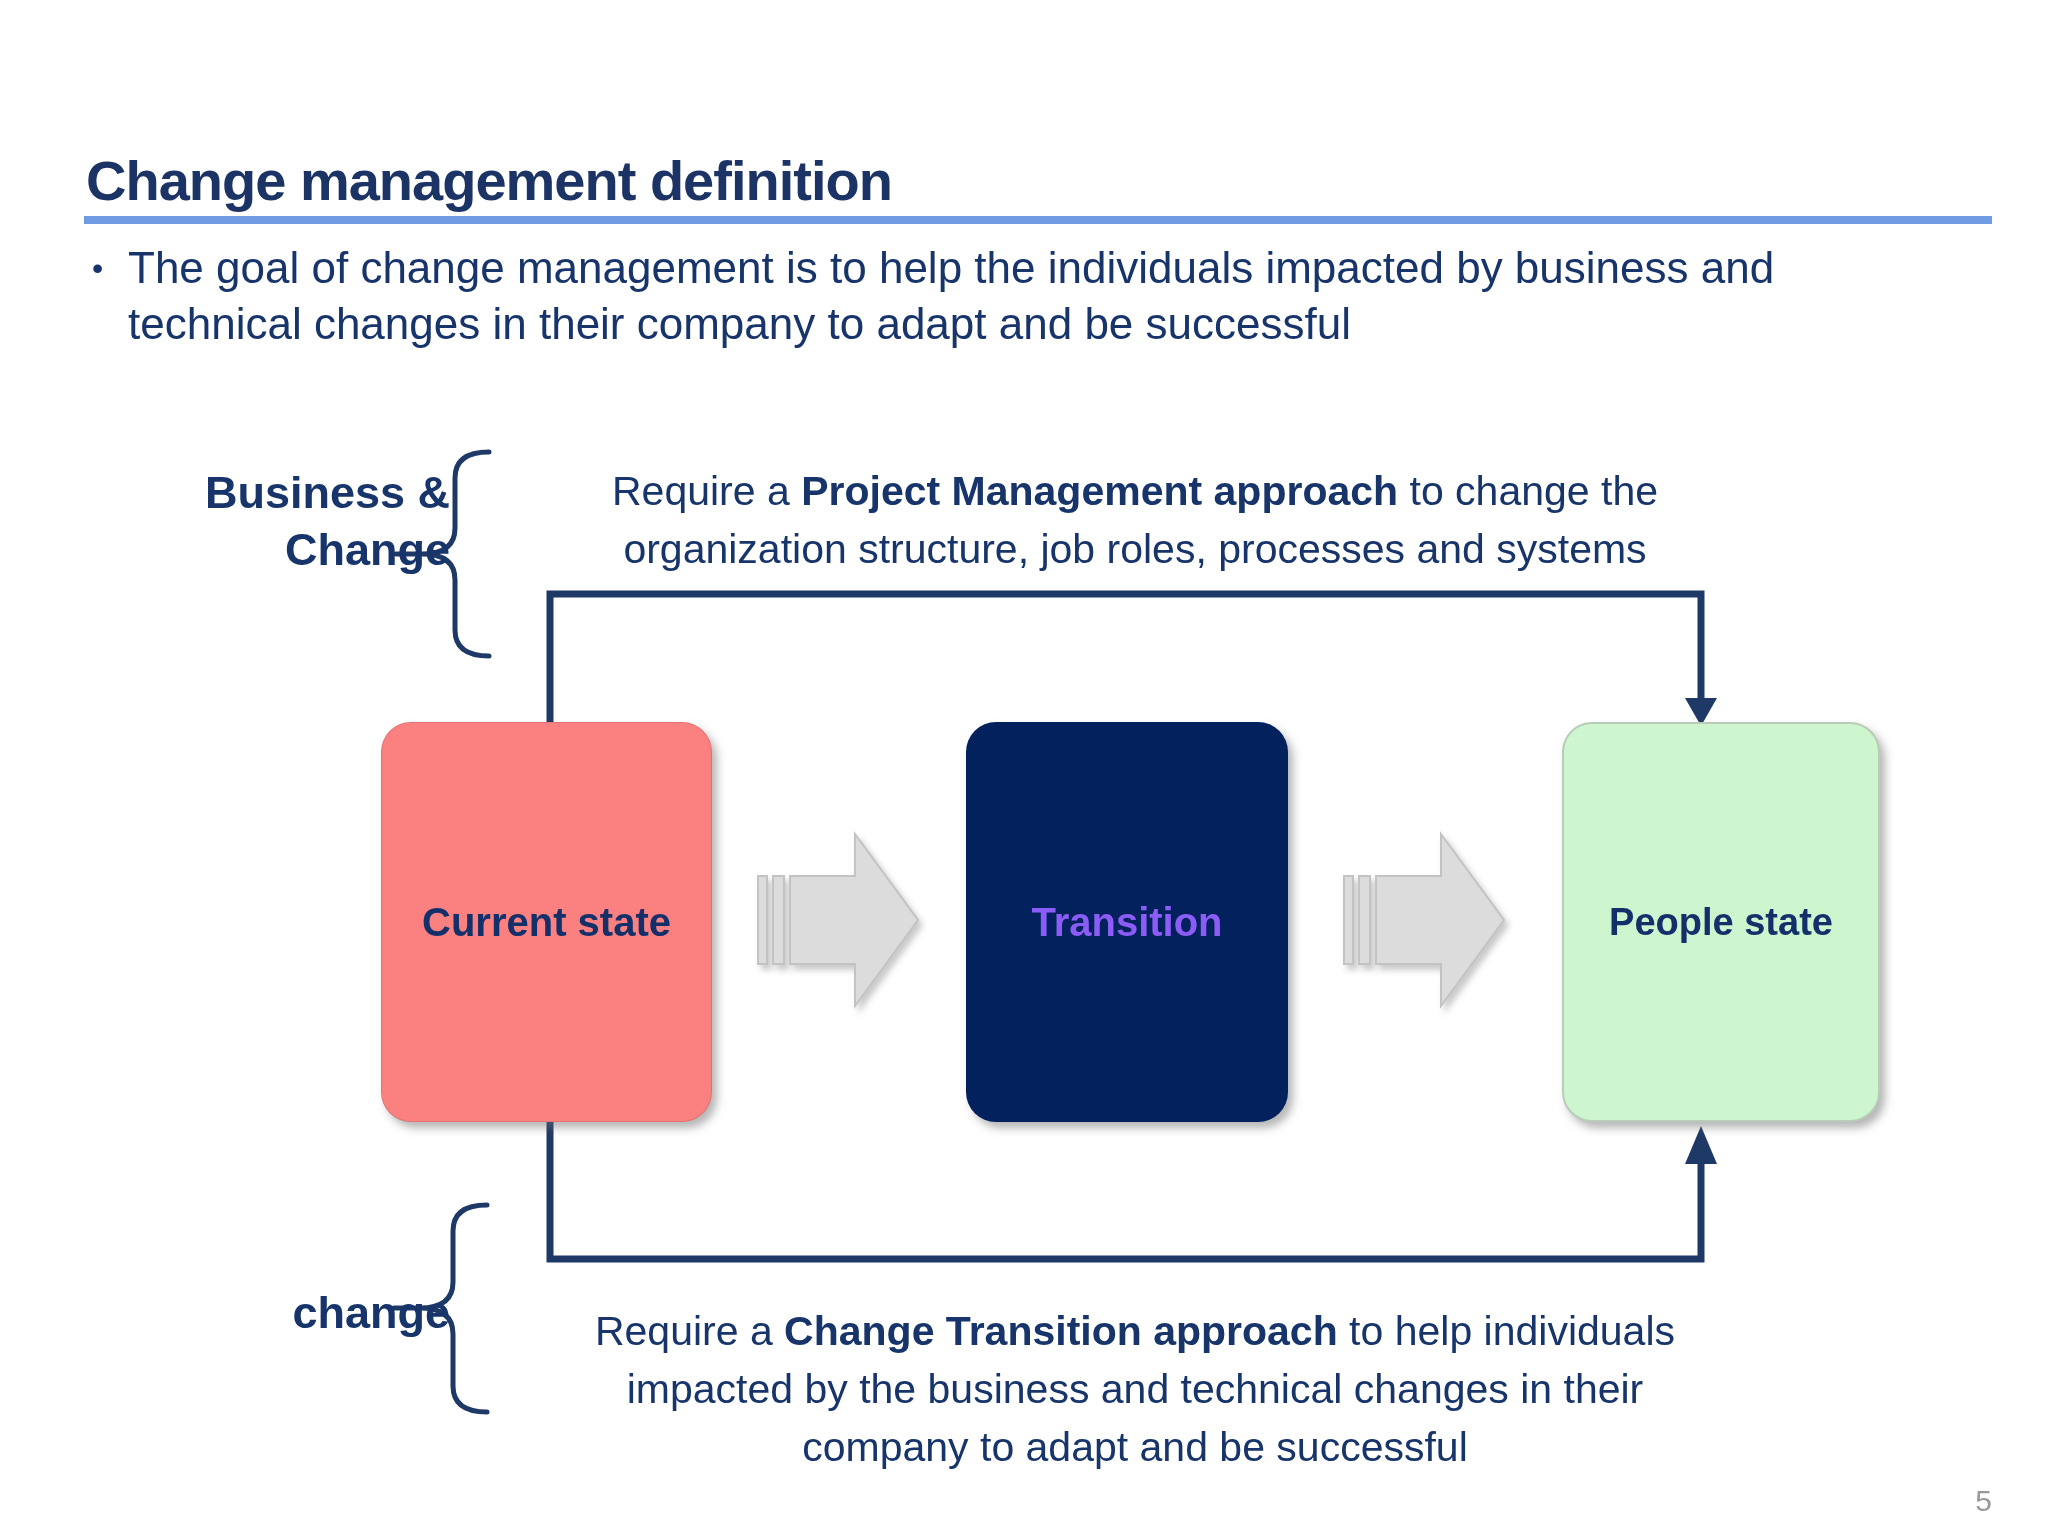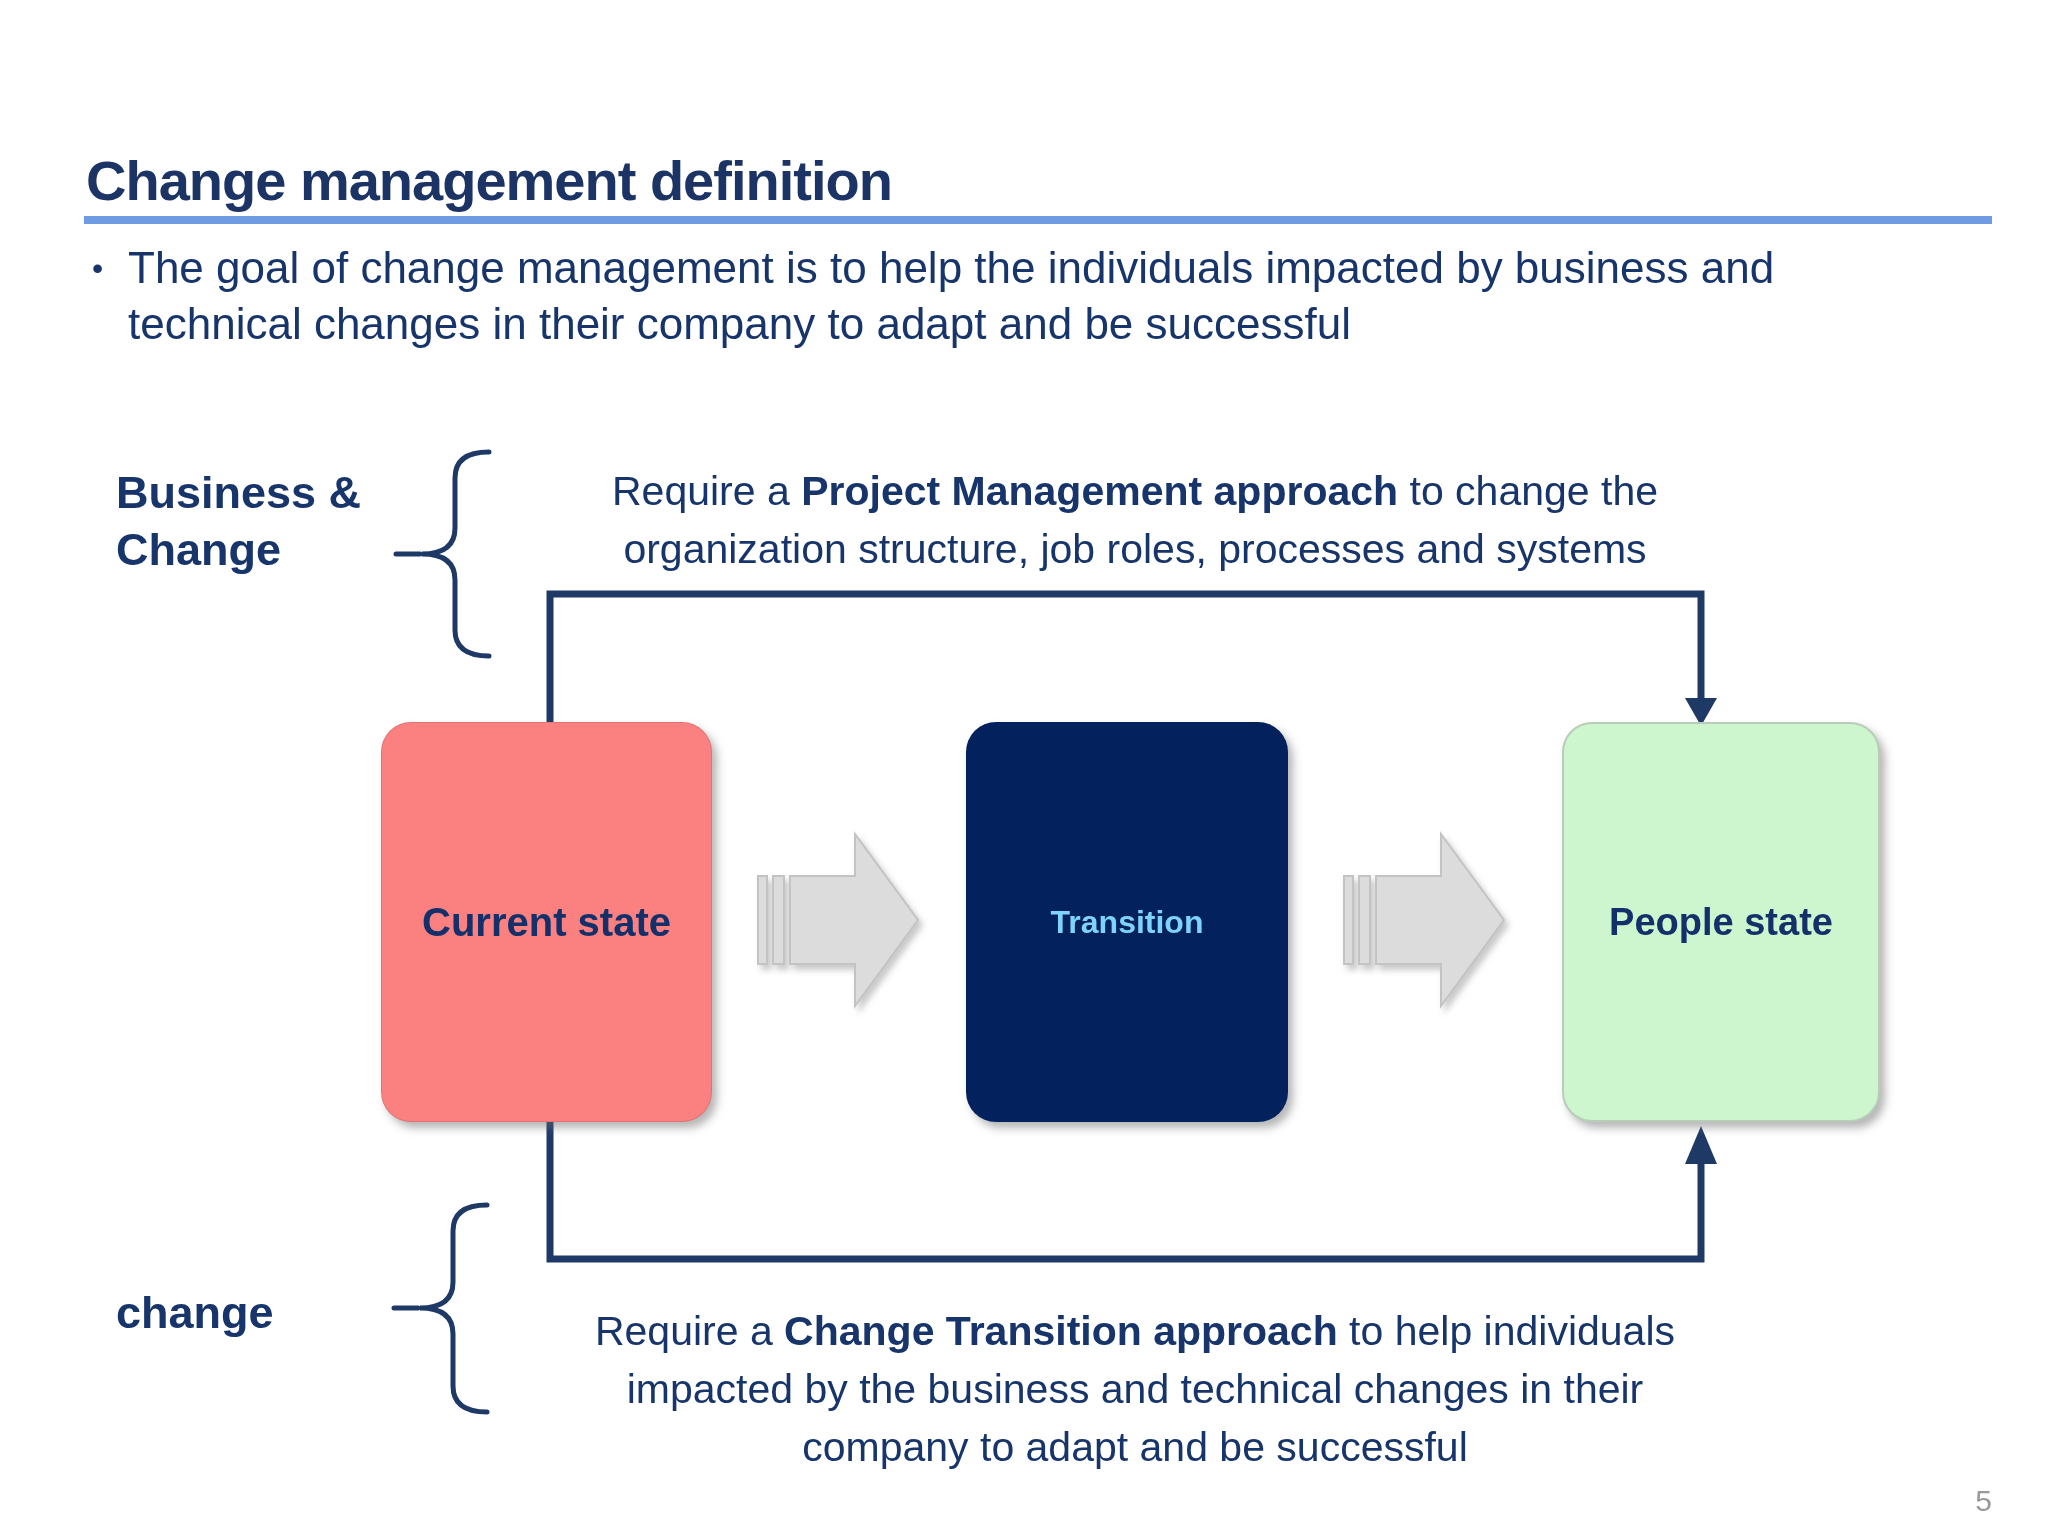--- a/index.html
+++ b/index.html
@@ -15,43 +15,43 @@
   .title-underline{
     position:absolute;left:84px;top:216px;width:1908px;height:8px;
     background:#6F9BE3;z-index:3;
   }
   .bullet-item{
     position:absolute;left:92px;top:240px;width:1800px;display:flex;
     font-size:44px;line-height:56px;color:#17356B;z-index:3;
   }
   .bullet-marker{flex:0 0 36px;font-size:32px;line-height:56px;}
   .label-left{
-    position:absolute;width:334px;text-align:left;font-weight:bold;
+    position:absolute;width:334px;text-align:right;font-weight:bold;
     font-size:45px;line-height:57px;color:#17356B;z-index:3;
   }
   .label-bt{left:116px;top:464px;}
   .label-people{left:116px;top:1284px;}
   .label-line{display:block;}
   .annotation{
     position:absolute;text-align:center;font-size:41px;line-height:58px;
     color:#17356B;z-index:3;
   }
   .annotation-top{left:505px;top:462px;width:1260px;}
   .annotation-bottom{left:555px;top:1302px;width:1160px;}
   .annotation .bold-seg{font-weight:bold;}
   .state-box{
     position:absolute;top:722px;height:400px;border-radius:30px;z-index:2;
     display:flex;align-items:center;justify-content:center;font-weight:bold;
     box-shadow:5px 6px 9px rgba(110,110,110,0.5);box-sizing:border-box;
     text-align:right;
   }
   .box-current{left:381px;width:331px;background:#FB8181;color:#14306A;
     font-size:40px;border:1px solid rgba(0,0,0,0.10);}
-  .box-transition{left:966px;width:322px;background:#03215C;color:#7dd3fc;
-    font-size:32px;}
+  .box-transition{left:966px;width:322px;background:#03215C;color:#8b5cf6;
+    font-size:40px;}
   .box-target{left:1562px;width:318px;background:#CDF5CE;color:#14306A;
     font-size:38px;border:2px solid #B9CCB9;}
   .page-number{
     position:absolute;right:56px;bottom:18px;font-size:30px;color:#999999;z-index:3;
   }
 </style>
 </head>
 <body>
 
 <div class="slide">

